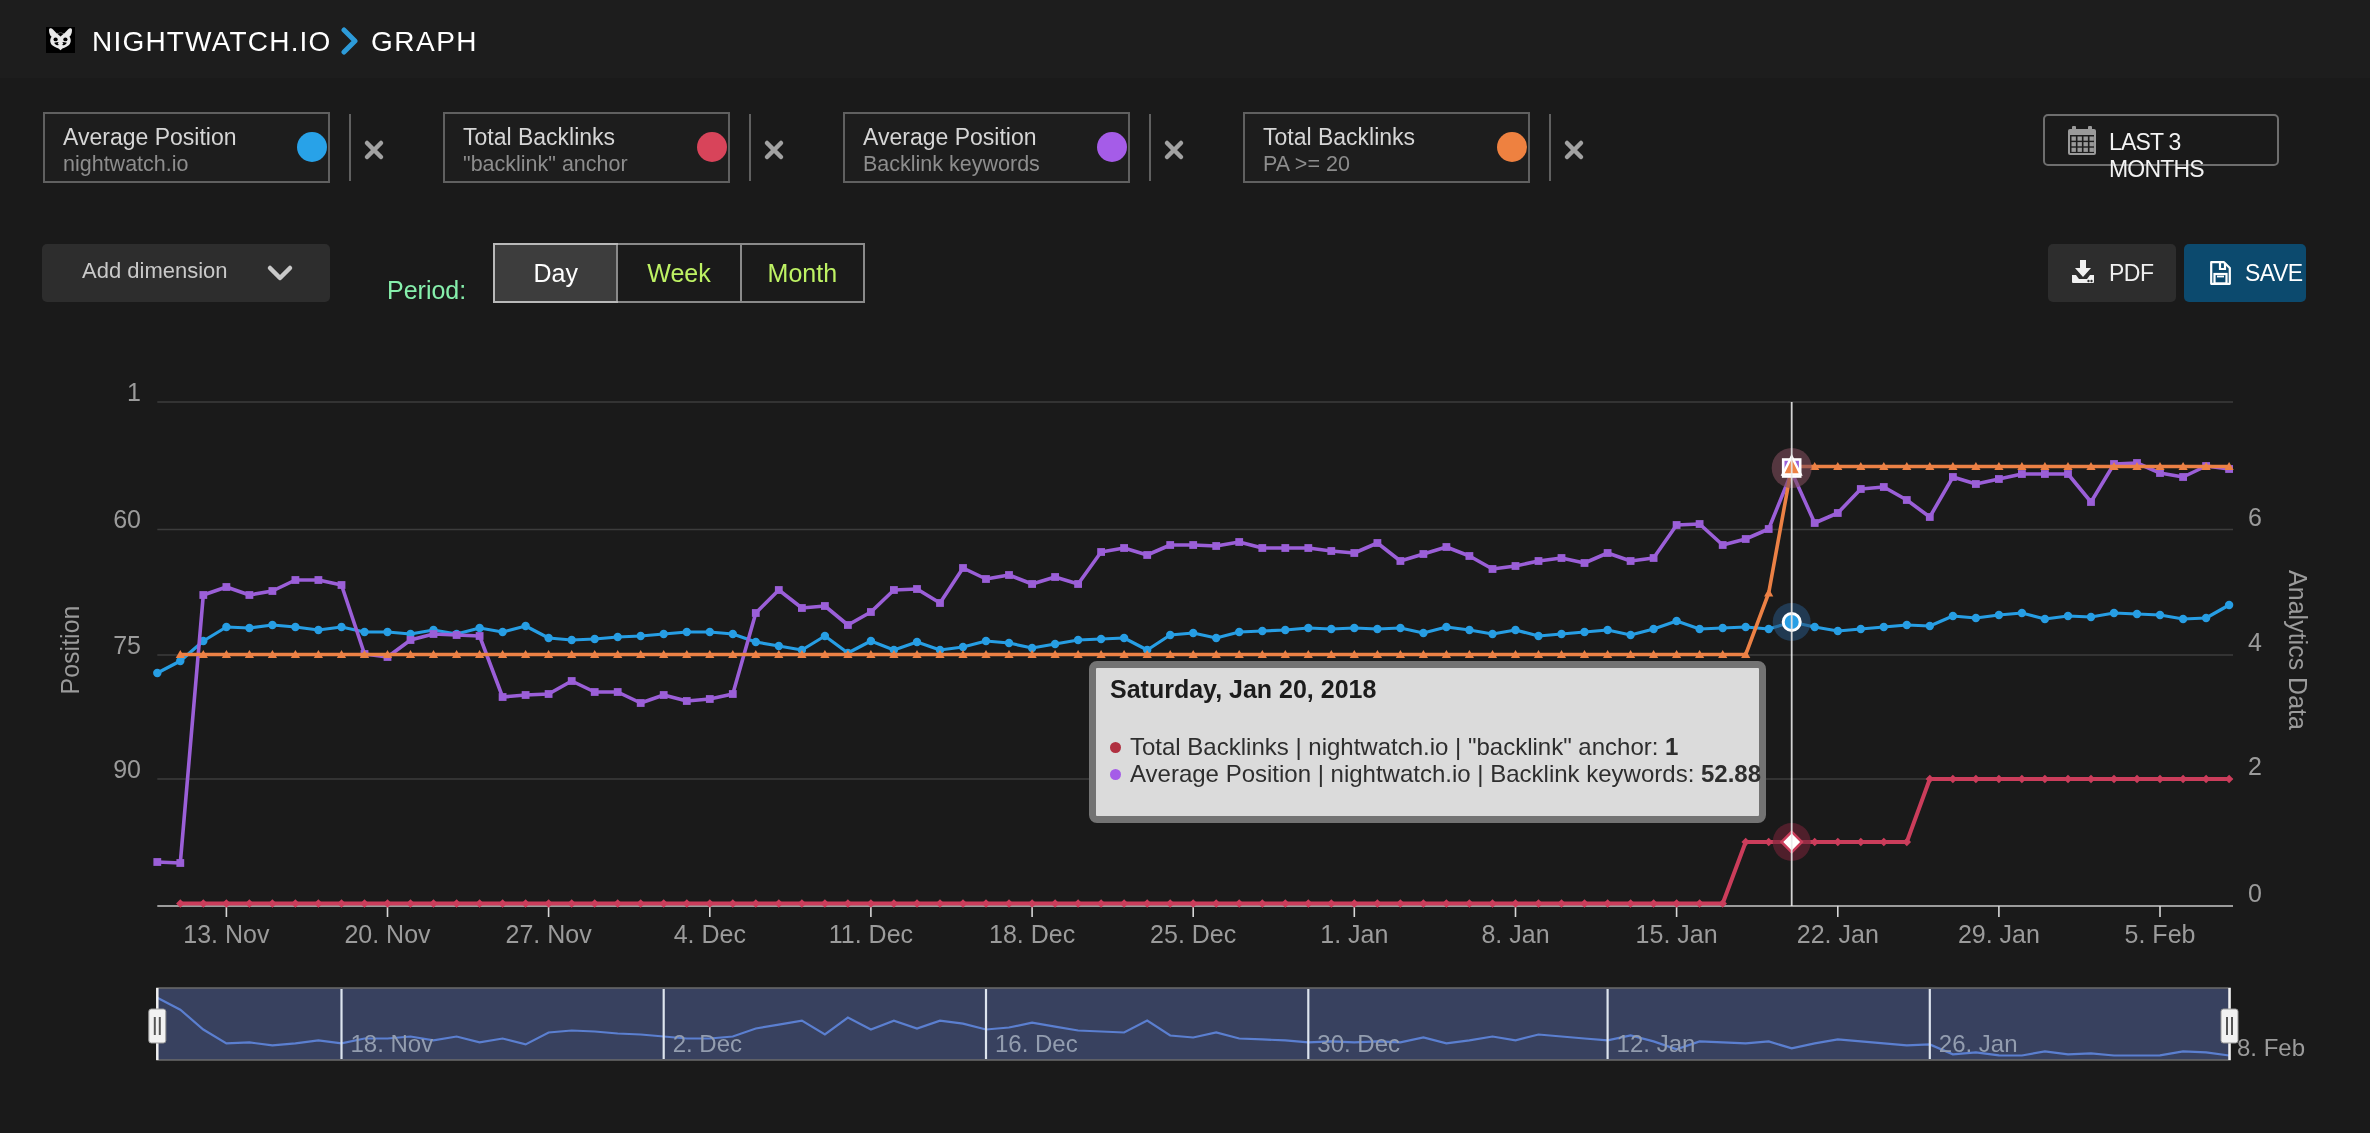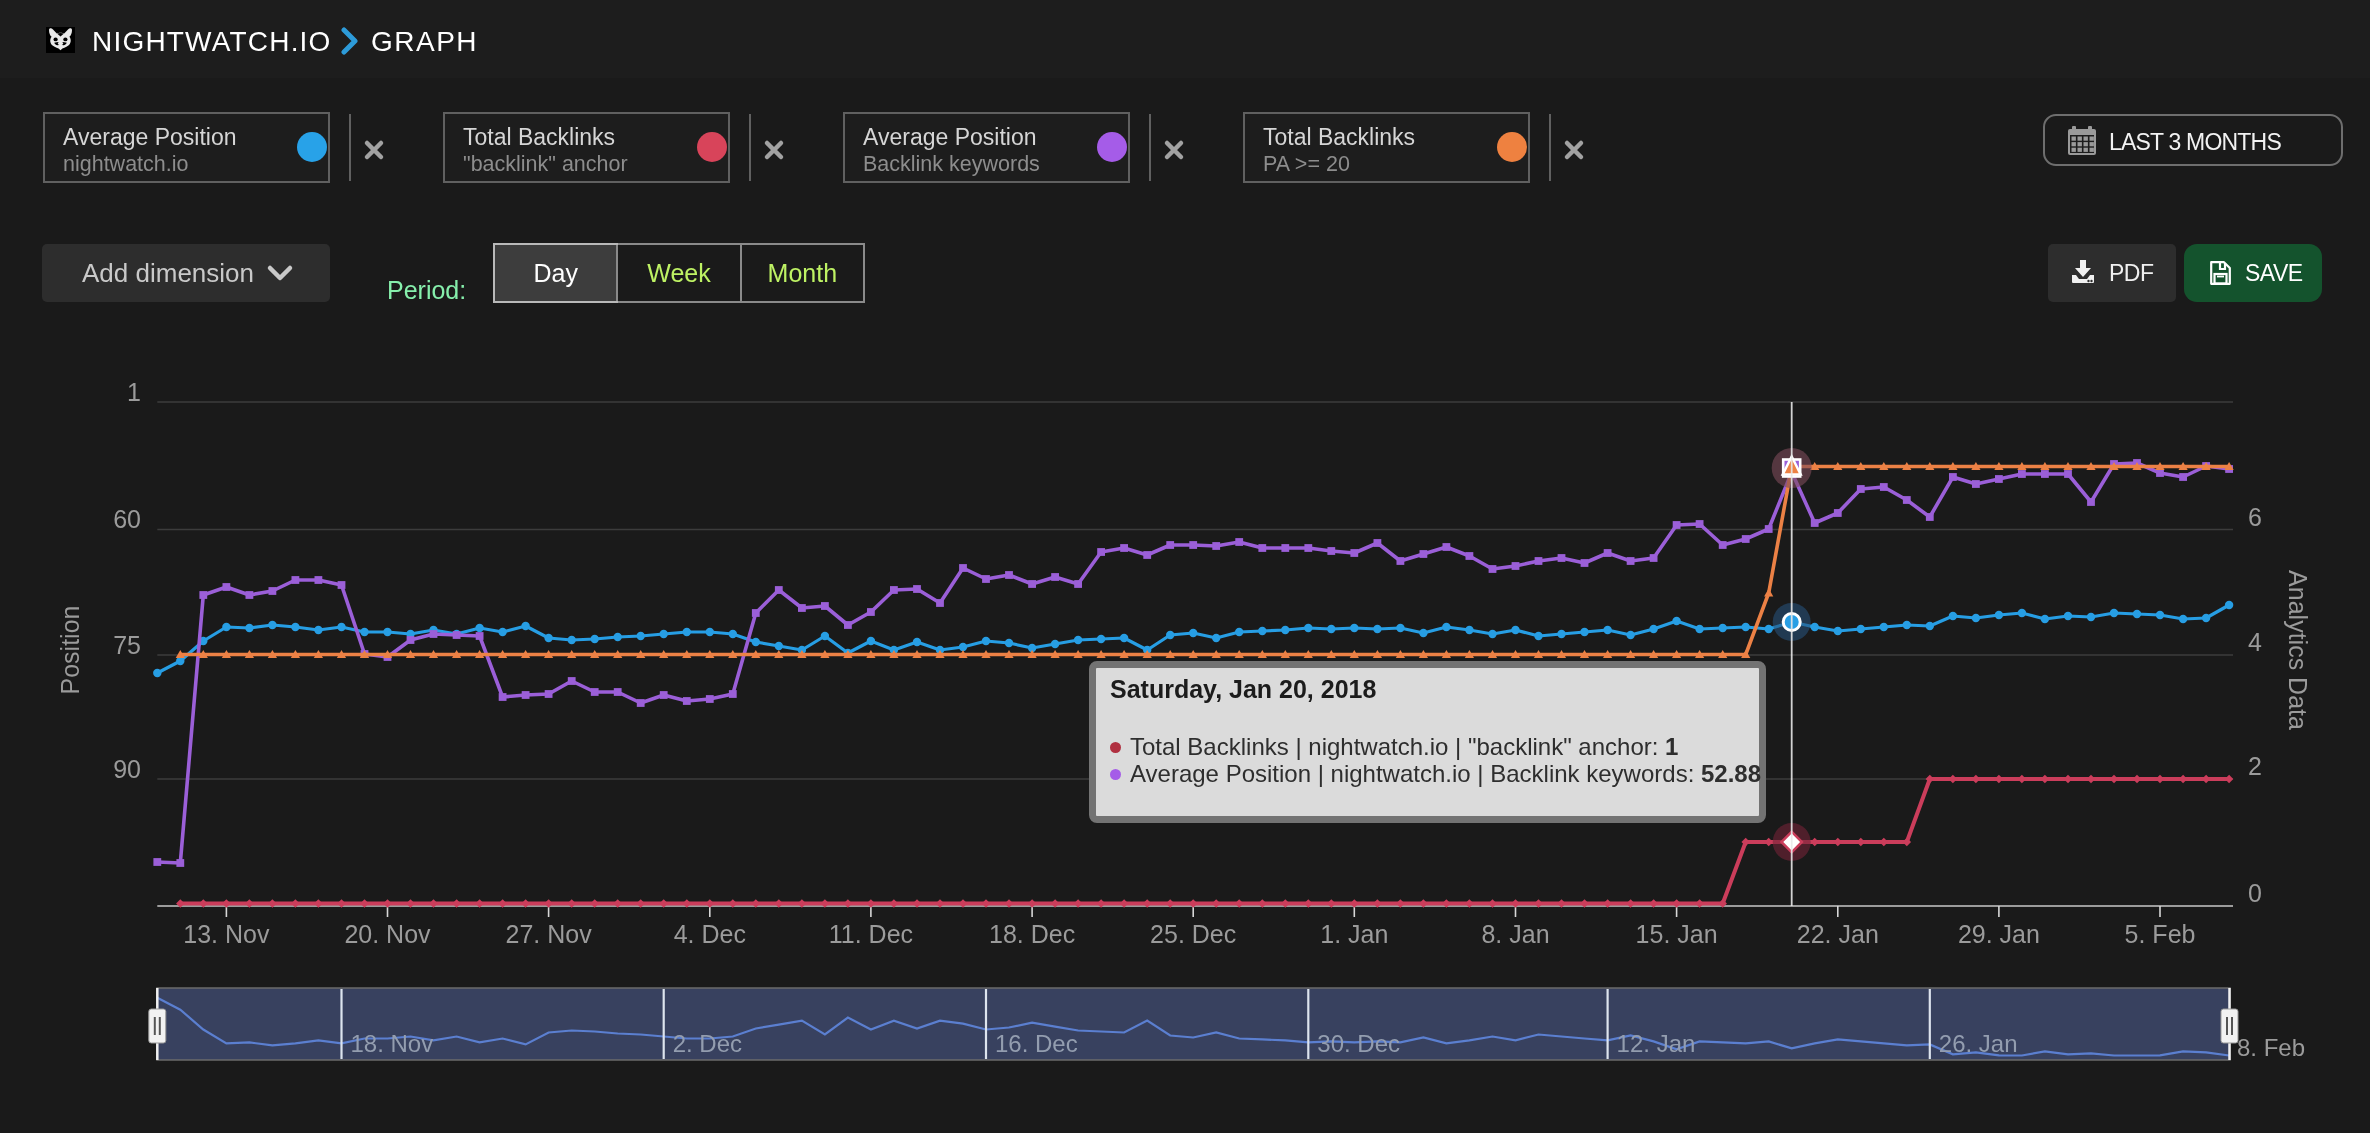--- a/index.html
+++ b/index.html
@@ -5,32 +5,32 @@
 .nav{position:absolute;left:0;top:0;width:2370px;height:78px;background:#1d1d1d}
 .logo{position:absolute;left:46px;top:27px;width:29px;height:26px;background:#000}
 .brand{position:absolute;left:92px;top:26px;font-size:28px;color:#fff;letter-spacing:1.2px}
 .graph{position:absolute;left:371px;top:26px;font-size:28px;color:#fff;letter-spacing:1.5px}
 .card{position:absolute;top:112px;width:287px;height:71px;border:2px solid #606060;background:#1d1d1d}
 .card .t{position:absolute;left:18px;top:10px;font-size:23px;color:#d6d6d6}
 .card .s{position:absolute;left:18px;top:38px;font-size:21.5px;color:#8d8d8d}
 .card .dot{position:absolute;left:252px;top:18px;width:30px;height:30px;border-radius:50%}
 .card .sep{position:absolute;left:304px;top:0;width:2px;height:67px;background:#606060}
 .card .xi{position:absolute;left:318px;top:25px}
-.btn3m{position:absolute;left:2043px;top:114px;width:300px;height:52px;border:2px solid #6e6e6e;border-radius:13px}
+.btn3m{position:absolute;left:2043px;top:114px;width:236px;height:52px;border:2px solid #6e6e6e;border-radius:5px}
 .btn3m span{position:absolute;left:64px;top:13px;font-size:23px;color:#f2f2f2;letter-spacing:-0.8px}
 .adddim{position:absolute;left:42px;top:244px;width:288px;height:58px;background:#2d2d2d;border-radius:5px}
-.adddim span{position:absolute;left:40px;top:14px;font-size:26px;color:#c9c9c9}
+.adddim span{position:absolute;left:40px;top:14px;font-size:22px;color:#c9c9c9}
 .period{position:absolute;left:387px;top:276px;font-size:25px;color:#86efac}
 .seg{position:absolute;left:493px;top:243px;width:372px;height:60px;border:2px solid #8a8a8a;display:flex}
 .seg div{flex:1;text-align:center;line-height:56px;font-size:25px;color:#bef264}
 .seg .on{background:#3d3d3d;color:#fff;outline:2px solid #b9b9b9}
 .seg .sp{border-left:2px solid #8a8a8a}
 .pdf{position:absolute;left:2048px;top:244px;width:128px;height:58px;background:#2d2d2d;border-radius:5px}
 .pdf span{position:absolute;left:61px;top:16px;font-size:23px;color:#f0f0f0;letter-spacing:-0.5px}
-.save{position:absolute;left:2184px;top:244px;width:138px;height:58px;background:#14532d;border-radius:13px}
+.save{position:absolute;left:2184px;top:244px;width:122px;height:58px;background:#0c4a6e;border-radius:5px}
 .save span{position:absolute;left:61px;top:16px;font-size:23px;color:#fff;letter-spacing:-0.5px}
 .tip{position:absolute;left:1089px;top:661px;width:677px;height:162px;background:#dbdbdb;border:7px solid #737373;border-radius:8px;color:#2e2e2e}
 .tip .ti{position:absolute;left:14px;top:7px;font-size:25px;font-weight:700;color:#1c1c1c}
 .tip .r{position:absolute;left:14px;font-size:24px;white-space:nowrap}
 .tip .b{font-weight:700}
 .tip .d{display:inline-block;width:11px;height:11px;border-radius:50%;margin-right:9px;vertical-align:2px}
 </style></head><body>
 <div class="nav"></div>
 <div class="logo"><svg width="29" height="26" viewBox="0 0 29 26">
       <rect width="29" height="26" fill="#000"></rect>

